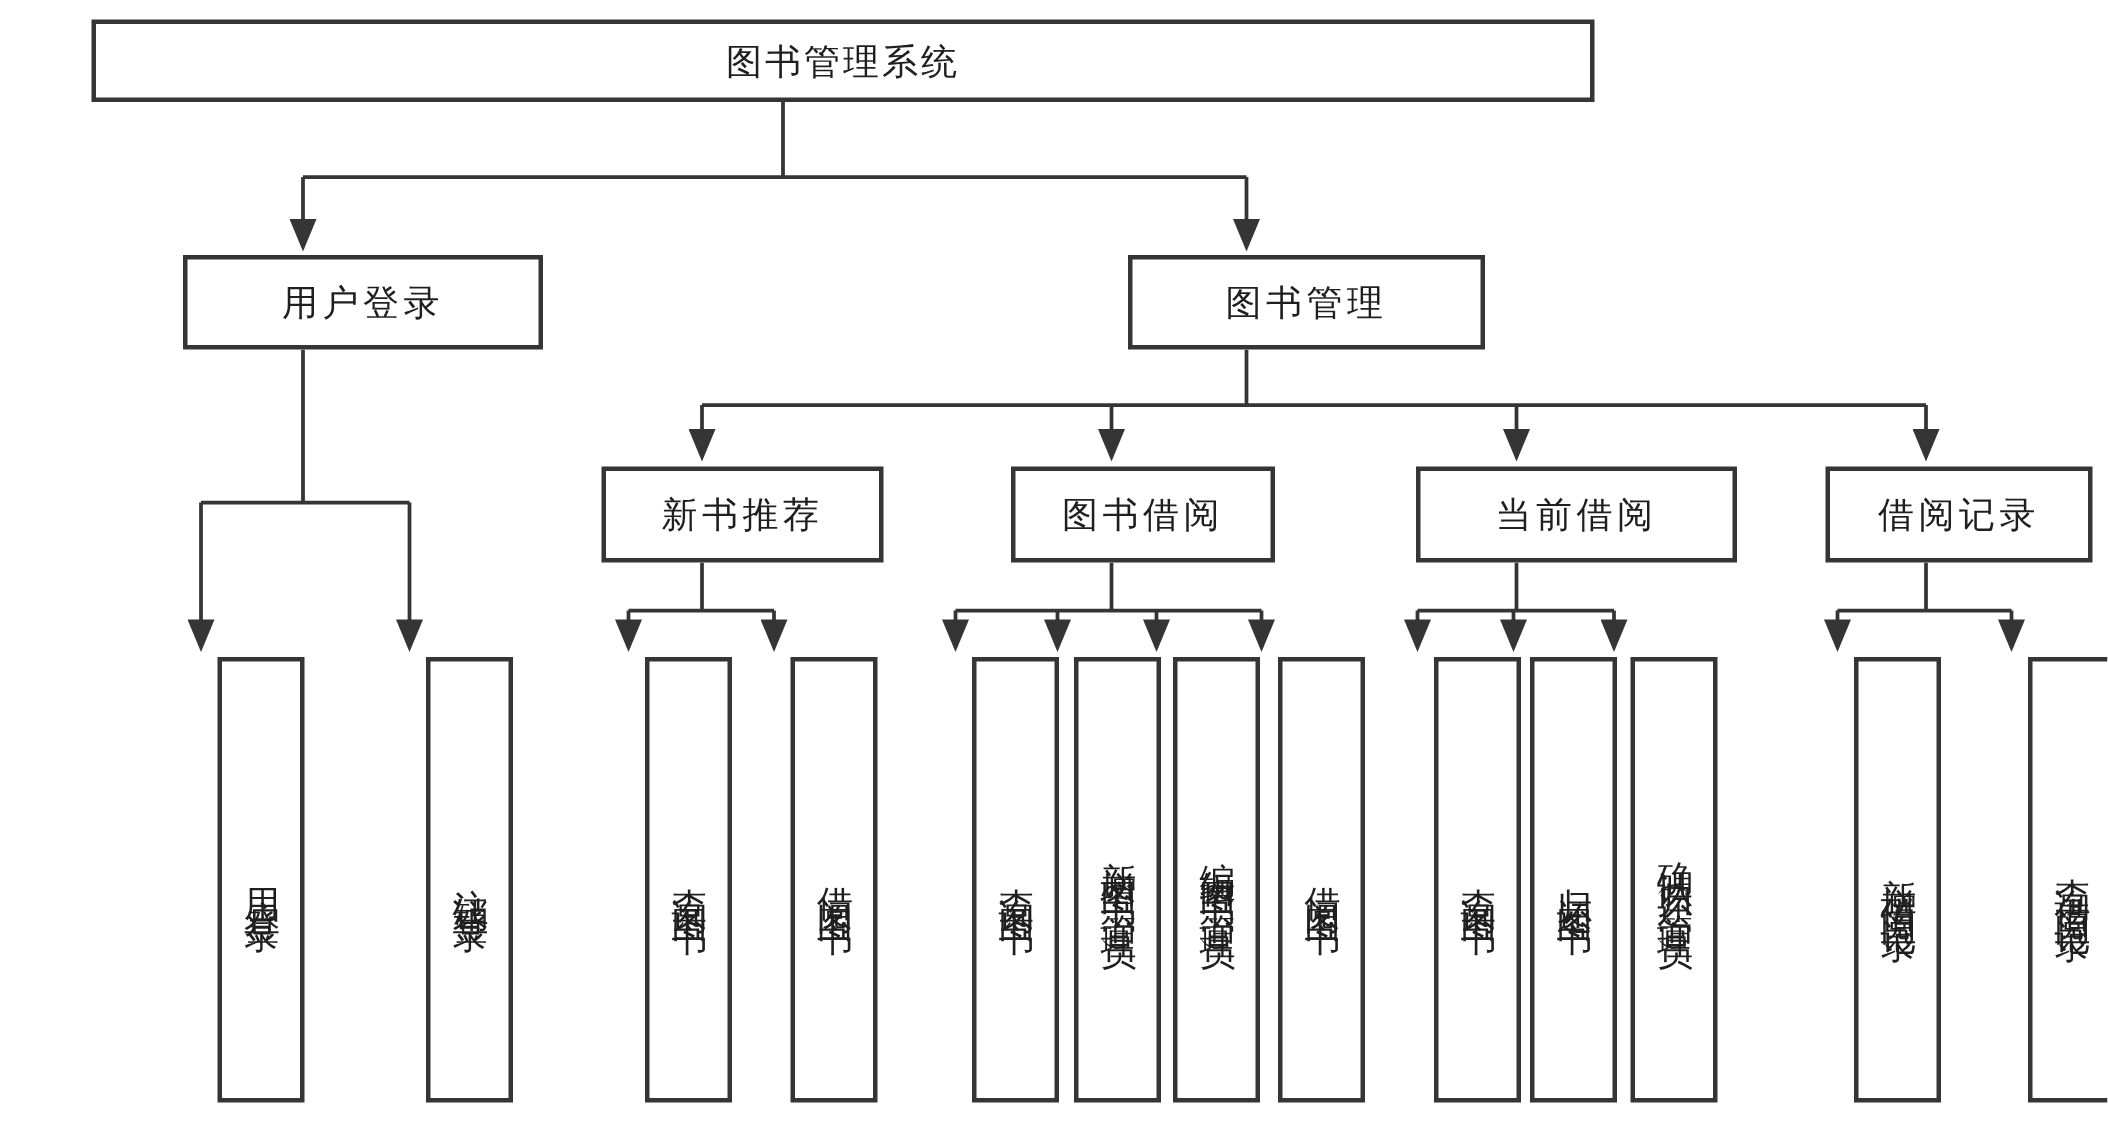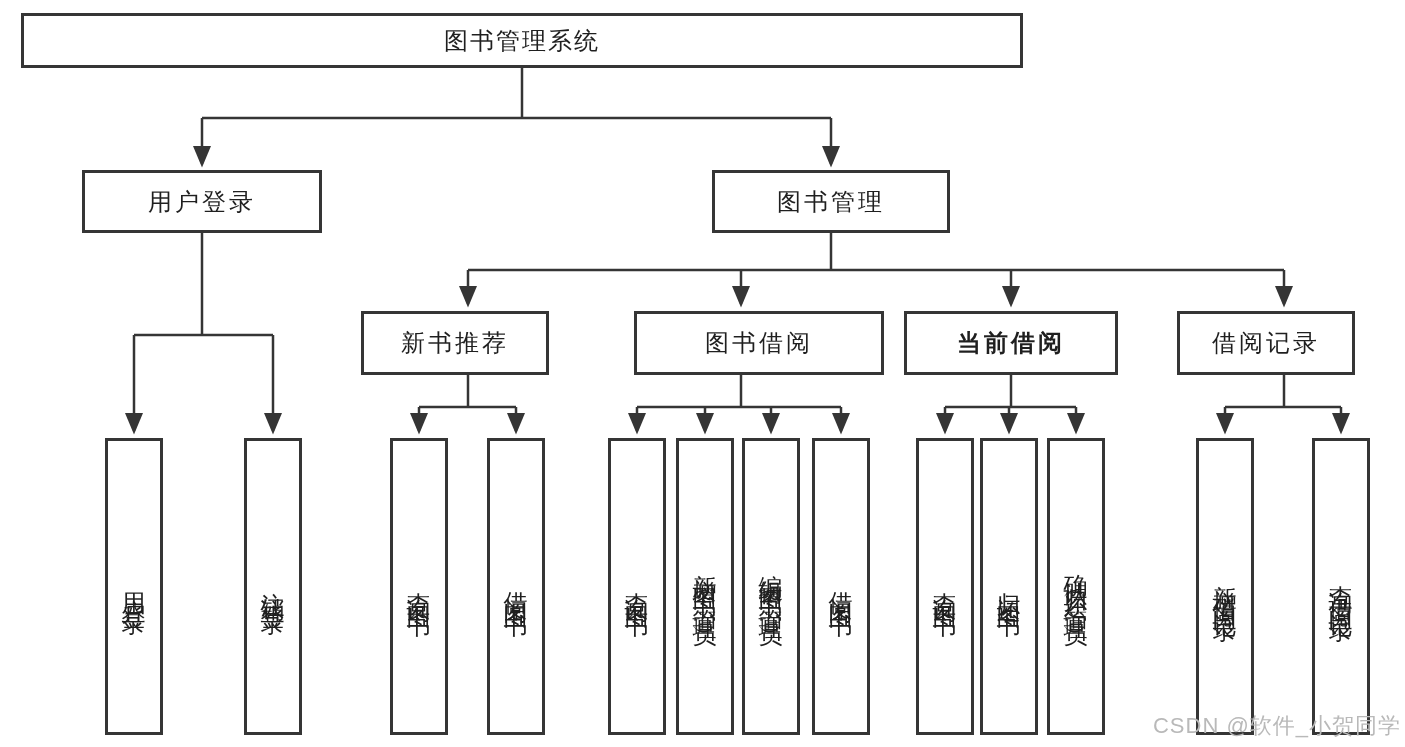--- a/index.html
+++ b/index.html
@@ -15,20 +15,21 @@
   }
   .connectors { position: absolute; left: 0; top: 0; }
   .node {
     position: absolute;
     background: #ffffff;
     border: 3px solid #353535;
     display: flex;
     align-items: center;
     justify-content: center;
     text-align: center;
+    margin-left: 40px;
   }
   .node.h { font-size: 24px; letter-spacing: 3px; }
   .node.h.root { letter-spacing: 2px; }
   .vtext {
     writing-mode: vertical-rl;
     text-orientation: mixed;
     font-size: 24px;
     letter-spacing: 7px;
     line-height: 1.3;
     white-space: nowrap;
@@ -105,24 +106,24 @@
   <div class="node h" style="left:82px; top:170px; width:240px; height:63px;">
     <span>用户登录</span>
   </div>
   <div class="node h" style="left:712px; top:170px; width:238px; height:63px;">
     <span>图书管理</span>
   </div>
 
   <div class="node h" style="left:361px; top:311px; width:188px; height:64px;">
     <span>新书推荐</span>
   </div>
-  <div class="node h" style="left:634px; top:311px; width:250px; height:64px;">
+  <div class="node h" style="left:634px; top:311px; width:176px; height:64px;">
     <span>图书借阅</span>
   </div>
-  <div class="node h" style="left:904px; top:311px; width:214px; height:64px;font-weight:bold;">
+  <div class="node h" style="left:904px; top:311px; width:214px; height:64px;">
     <span>当前借阅</span>
   </div>
   <div class="node h" style="left:1177px; top:311px; width:178px; height:64px;">
     <span>借阅记录</span>
   </div>
 
   <div class="node" style="left:105px; top:438px; width:58px; height:297px;">
     <span class="vtext">用户登录</span>
   </div>
   <div class="node" style="left:244px; top:438px; width:58px; height:297px;">
@@ -159,15 +160,14 @@
     <span class="vtext">确认归还（管理员）</span>
   </div>
 
   <div class="node" style="left:1196px; top:438px; width:58px; height:297px;">
     <span class="vtext">新增借阅记录</span>
   </div>
   <div class="node" style="left:1312px; top:438px; width:58px; height:297px;">
     <span class="vtext">查询借阅记录</span>
   </div>
 
-  <div class="watermark">CSDN @软件_小贺同学</div>
 
 </div>
 
 </body></html>

